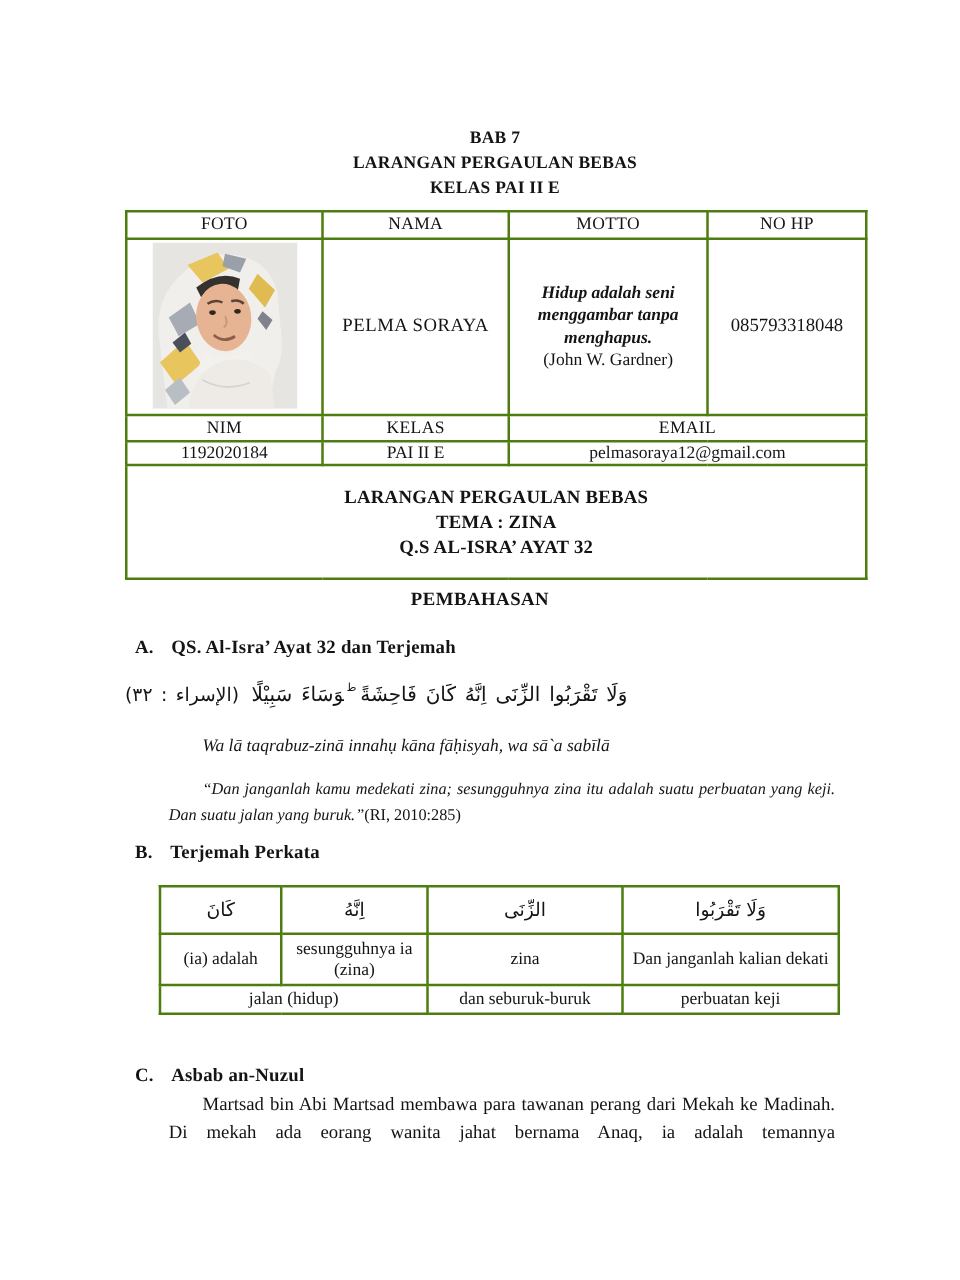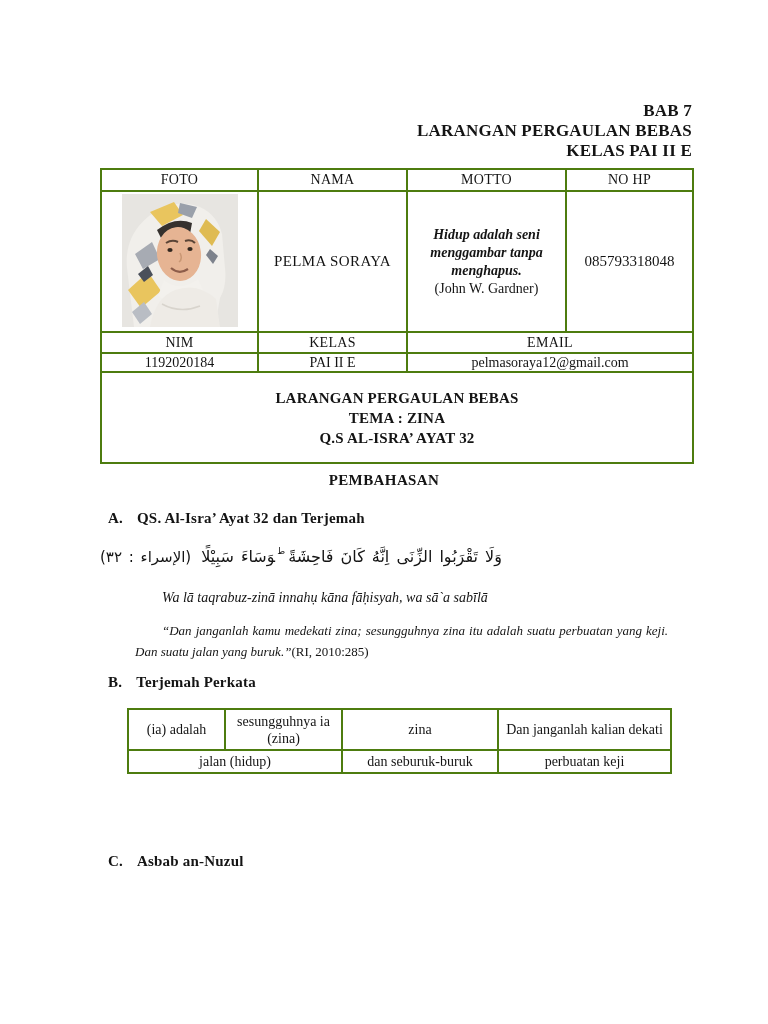--- a/index.html
+++ b/index.html
@@ -1,22 +1,22 @@
 <!DOCTYPE html>
 <html><head>
 <meta charset="utf-8">
 <style>
   html,body{margin:0;padding:0;background:#ffffff;}
   #page{
     position:relative;width:768px;height:1024px;background:#ffffff;overflow:hidden;
     font-family:"Liberation Serif","DejaVu Serif",serif;color:#141414;
   }
   
-  .title-block{position:absolute;left:100px;top:101px;width:592px;text-align:right;
-    font-weight:bold;font-size:17px;line-height:20px;letter-spacing:.2px;}
+  .title-block{position:absolute;left:100px;top:101px;width:592px;text-align:center;
+    font-weight:bold;font-size:14px;line-height:20px;letter-spacing:.2px;}
   
   table{border-collapse:collapse;table-layout:fixed;}
   td{border:2px solid #4d7c0f;text-align:center;vertical-align:middle;padding:0 4px;overflow:hidden;}
   #info-table{position:absolute;left:100px;top:168px;width:592px;font-size:14px;}
   #info-table .r1 td{height:20px;line-height:16px;letter-spacing:.3px;}
   #info-table .r2 td{height:137px;}
   #info-table .r3 td{height:19px;line-height:15px;letter-spacing:.3px;}
   #info-table .r4 td{height:17px;line-height:14px;}
   #info-table .r5 td{height:89px;}
   .photo-cell{vertical-align:top;padding-top:2px;}
@@ -159,33 +159,40 @@
   </div>
 
   <table id="word-table">
     <colgroup>
       <col style="width:97px">
         <col style="width:117px">
         <col style="width:156px">
         <col style="width:173px">
     </colgroup>
     <tbody>
+        <tr class="wr1">
+      <td class="arabic" dir="rtl">كَانَ</td>
+      <td class="arabic" dir="rtl">اِنَّهُ</td>
+      <td class="arabic" dir="rtl">الزِّنَى</td>
+      <td class="arabic" dir="rtl">وَلَا تَقْرَبُوا</td>
+    </tr>
     <tr class="wr2">
       <td>(ia) adalah</td>
       <td>sesungguhnya ia (zina)</td>
       <td>zina</td>
       <td>Dan janganlah kalian dekati</td>
     </tr>
     <tr class="wr4">
       <td colspan="2">jalan (hidup)</td>
       <td>dan seburuk-buruk</td>
       <td>perbuatan keji</td>
     </tr>
   </tbody>
     </table>
 
   <div class="sec-heading" id="sec-c">
     <span>C.</span>
     <span>Asbab an-Nuzul</span>
   </div>
 
+  <p class="para-c">Martsad bin Abi Martsad membawa para tawanan perang dari Mekah ke Madinah. Di mekah ada eorang wanita jahat bernama Anaq, ia adalah temannya</p>
 
 </div>
 
 </body></html>

